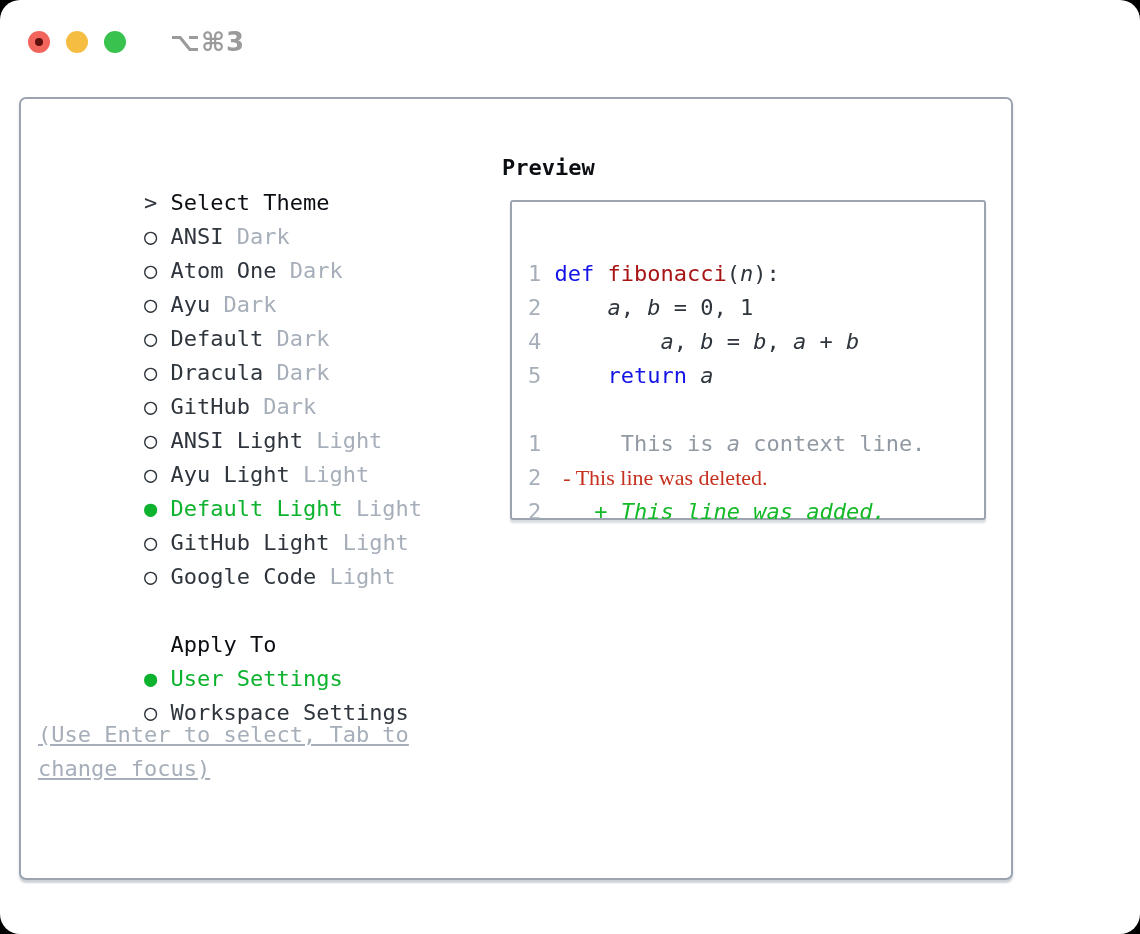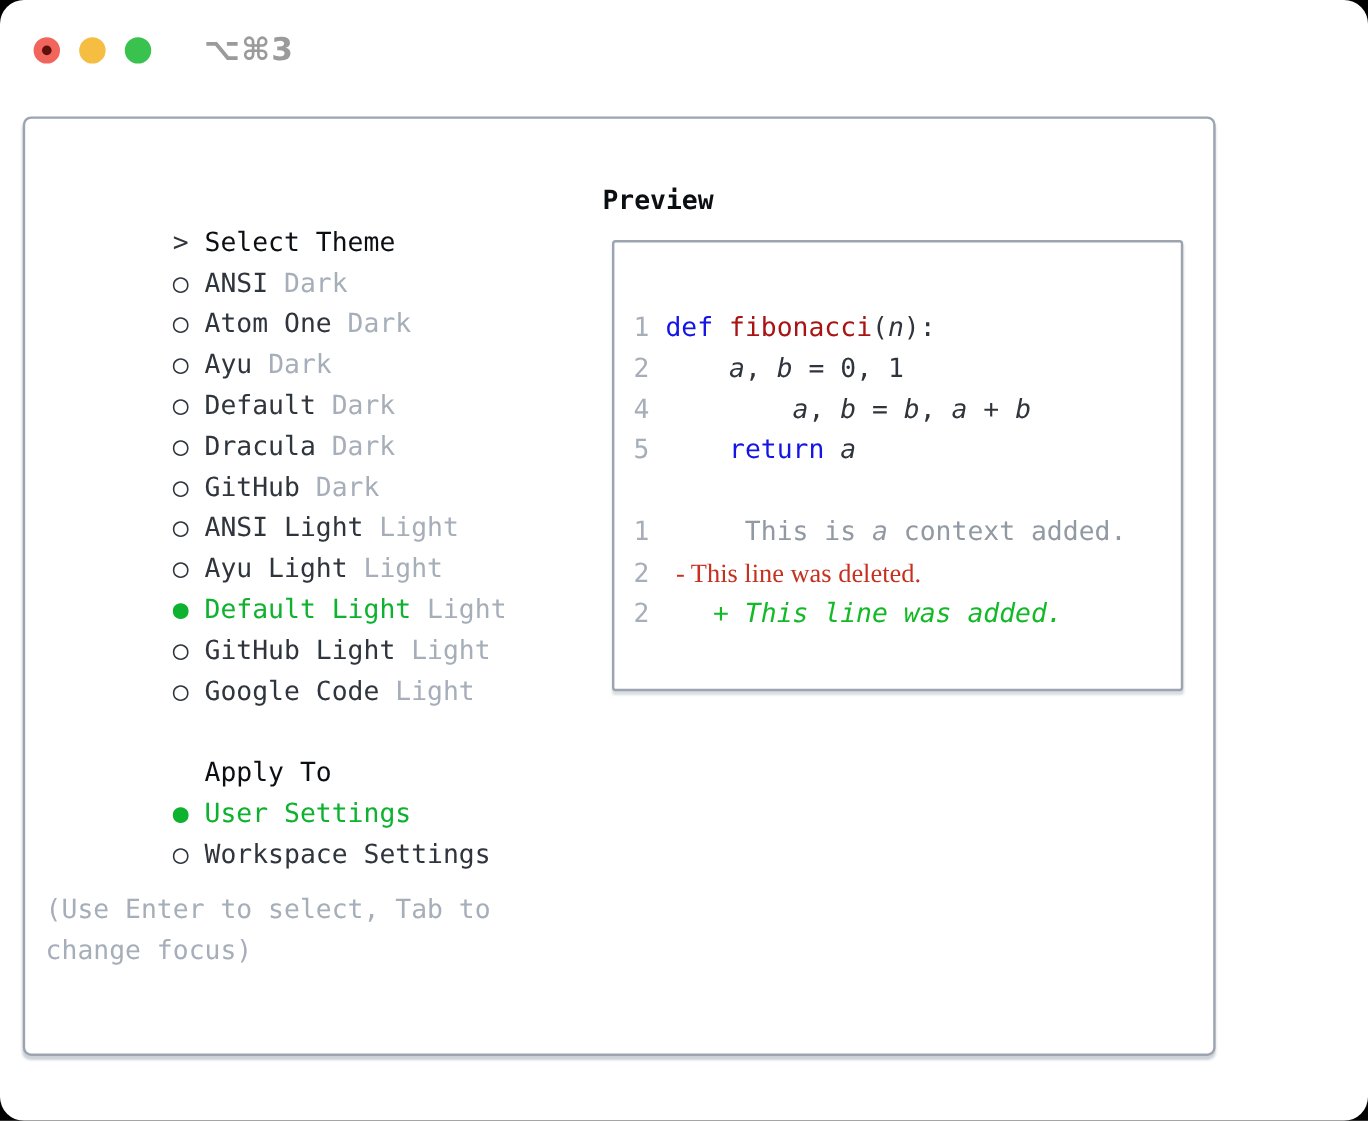--- a/index.html
+++ b/index.html
@@ -42,29 +42,29 @@
   .row{white-space:pre;height:34px;}
   .mk{display:inline-block;width:2ch;color:var(--fg,#2f353d);}
   .hd{font-weight:normal;color:var(--heading,#0b0e12);}
   .ah{color:var(--heading,#0b0e12);}
   .nm{color:var(--fg,#2f353d);}
   .tg{color:var(--muted,#a6aeb9);margin-left:1ch;}
   .row.sel .mk,.row.sel .nm{color:var(--green,#0db22e);}
   .spacer{height:34px;}
   .help{
     white-space:normal;color:var(--muted,#a6aeb9);
-    font-size:22px;line-height:34px;margin-top:46px;
+    font-size:22px;line-height:34px;margin-top:22px;text-decoration:underline;
   }
   
   .preview-label{
     position:absolute;left:481px;top:56px;
     font-size:22px;font-weight:bold;color:var(--heading,#0b0e12);
   }
   .preview-box{
-    position:absolute;left:489px;top:101px;width:476px;height:376px;
+    position:absolute;left:489px;top:101px;width:476px;height:320px;
     border:2px solid var(--border,#9ba4af);border-radius:3px;background:#fff;
     box-shadow:0 3px 2px rgba(145,155,170,.35);
     box-sizing:border-box;padding:55px 0 0 16px;
     font-size:22px;line-height:34px;
   }
   .cl{white-space:pre;height:34px;}
   .num{color:var(--muted,#a6aeb9);}
   .kw{color:var(--keyword,#1414e6);}
   .fn{color:var(--function,#a81414);}
   .va{color:var(--fg,#2f353d);font-style:italic;}
@@ -145,19 +145,19 @@
     <div class="preview-label">Preview</div>
 
     <div class="preview-box">
       <div class="cl"><span class="num">1</span><span class="kw"> def </span><span class="fn">fibonacci</span><span class="pl">(</span><span class="va">n</span><span class="pl">):</span></div>
       <div class="cl"><span class="num">2</span><span class="pl">     </span><span class="va">a</span><span class="pl">, </span><span class="va">b</span><span class="pl"> = 0, 1</span></div>
       <div class="cl"><span class="num">4</span><span class="pl">         </span><span class="va">a</span><span class="pl">, </span><span class="va">b</span><span class="pl"> = </span><span class="va">b</span><span class="pl">, </span><span class="va">a</span><span class="pl"> + </span><span class="va">b</span></div>
       <div class="cl"><span class="num">5</span><span class="pl">     </span><span class="kw">return</span><span class="pl"> </span><span class="va">a</span></div>
 
       <div class="cl"></div>
 
-      <div class="cl"><span class="num">1</span><span class="ctx">      This is </span><span class="ctxi">a</span><span class="ctx"> context added.</span></div>
+      <div class="cl"><span class="num">1</span><span class="ctx">      This is </span><span class="ctxi">a</span><span class="ctx"> context line.</span></div>
       <div class="cl"><span class="num">2</span><span class="del">    - This line was deleted.</span></div>
       <div class="cl"><span class="num">2</span><span class="add">    + This line was added.</span></div>
     </div>
 
   </div>
 </div>
 
 </body></html>

